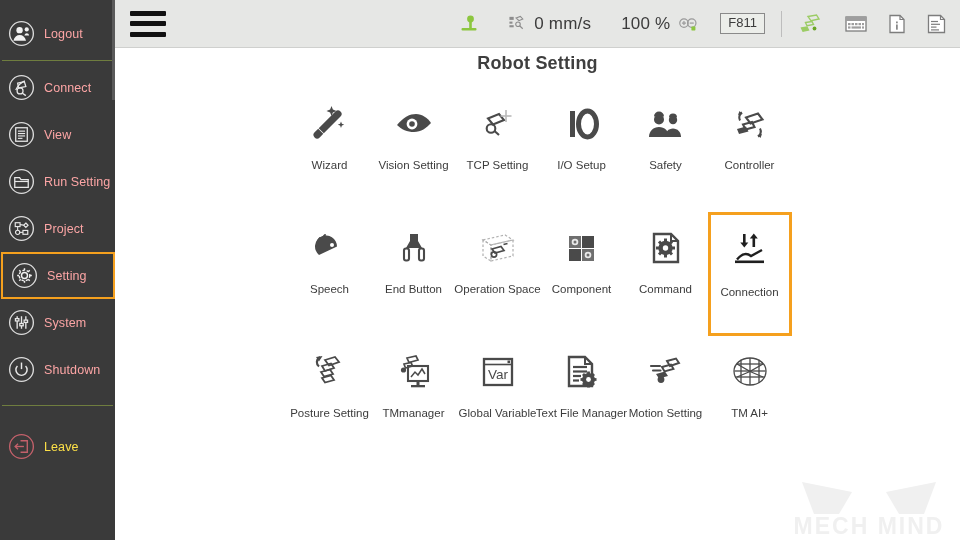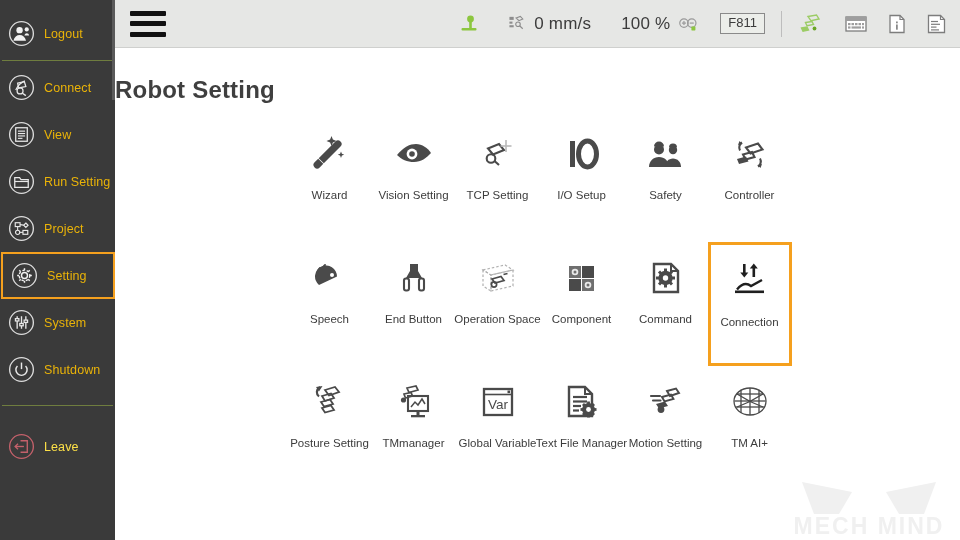--- a/index.html
+++ b/index.html
@@ -26,21 +26,21 @@
     display: flex;
     flex-direction: column;
     padding-top: 10px;
   }
   .side-item {
     height: 47px;
     display: flex;
     align-items: center;
     padding-left: 8px;
     position: relative;
-    color: #eab308;
+    color: #fca5a5;
     font-size: 12.5px;
     letter-spacing: .1px;
   }
   .side-item .ico {
     width: 27px; height: 27px;
     flex: 0 0 27px;
     margin-right: 9px;
     display: flex; align-items: center; justify-content: center;
   }
   .side-item .ico svg { display:block; }
@@ -111,24 +111,24 @@
   #right-icons { display: flex; align-items: center; gap: 21px; }
 
   
   #content {
     flex: 1 1 auto;
     position: relative;
     background: #ffffff;
     overflow: hidden;
   }
   #page-title {
-    text-align: left;
-    font-size: 24px;
+    text-align: center;
+    font-size: 18px;
     color: #3f3f3f;
-    margin-top: 28px;
+    margin-top: 5px;
     letter-spacing: .2px;
   }
   #grid {
     margin-top: 14px;
     display: grid;
     grid-template-columns: repeat(6, 84px);
     justify-content: center;
     column-gap: 0px;
     row-gap: 0px;
     padding-left: 4px;

